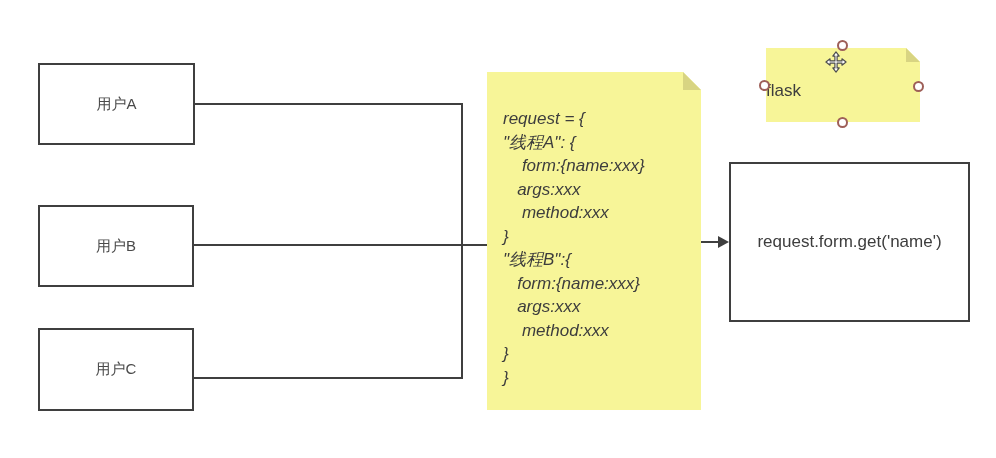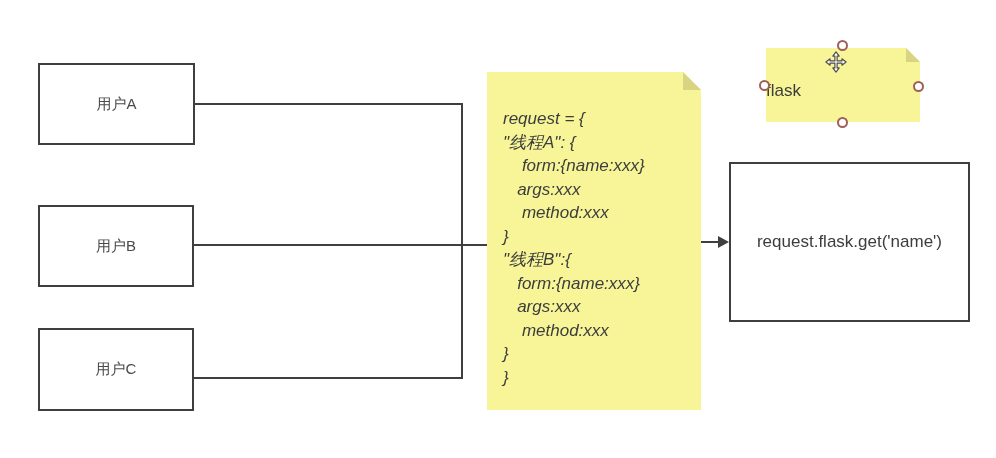--- a/index.html
+++ b/index.html
@@ -126,21 +126,21 @@
     <div class="code-line">   args:xxx</div>
     <div class="code-line">    method:xxx</div>
     <div class="code-line">}</div>
     <div class="code-line">}</div>
   </div>
   <svg class="fold" style="left:683px; top:72px; right:auto; position:absolute;" width="18" height="18">
     <path d="M0 0 L18 18 L0 18 Z" fill="#d8d482"></path>
   </svg>
 
   <div class="box" id="box-result">
-    <span>request.flask.get('name')</span>
+    <span>request.form.get('name')</span>
   </div>
 
   <div class="note" id="note-flask">
     <span class="note-label">flask</span>
   </div>
   <svg class="fold" style="left:906px; top:48px; right:auto; position:absolute;" width="14" height="14">
     <path d="M0 0 L14 14 L0 14 Z" fill="#d8d482"></path>
   </svg>
 
   <div class="handle" id="handle-top"></div>

